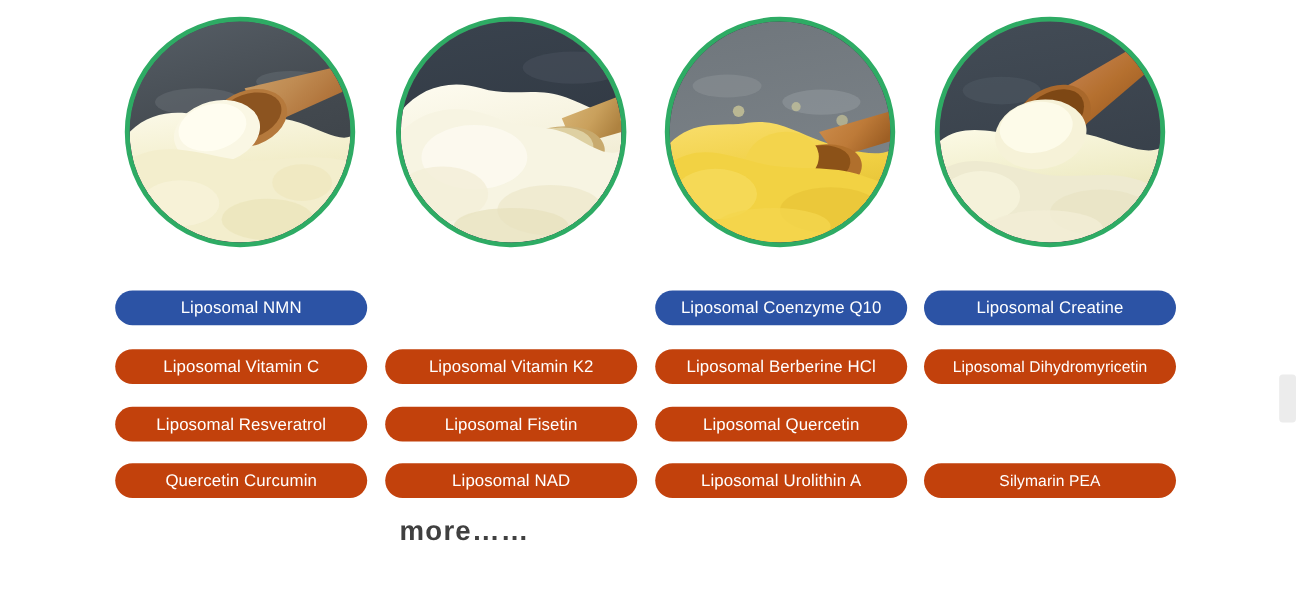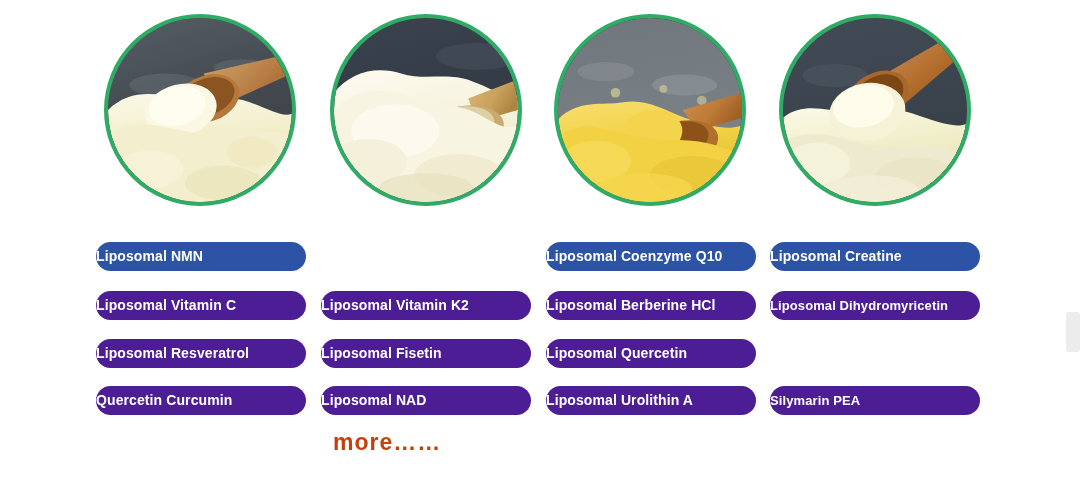--- a/index.html
+++ b/index.html
@@ -73,47 +73,47 @@
   .grid-row.r2 { top: 114px; }
   .grid-row.r3 { top: 161px; }
   .grid-row.r4 { top: 208px; }
 
   .pill {
     position: absolute;
     top: 0;
     height: 29px;
     line-height: 29px;
     border-radius: 15px;
-    text-align: left;
+    text-align: center;
     color: #ffffff;
     font-size: 14px;
-    font-weight: bold;
+    font-weight: normal;
     letter-spacing: 0.1px;
     white-space: nowrap;
     overflow: hidden;
     box-sizing: border-box;
     user-select: none;
   }
   .pill.col0 { left: 96px;  width: 210px; }
   .pill.col1 { left: 321px; width: 210px; }
   .pill.col2 { left: 546px; width: 210px; }
   .pill.col3 { left: 770px; width: 210px; }
 
   .pill.blue  { background: #2c53a5; }
-  .pill.green { background: #4c1d95; }
+  .pill.green { background: #c2410c; }
 
   .pill.small { font-size: 13px; }
 
   .more-text {
     position: absolute;
     left: 333px;
     top: -4px;
     font-size: 23px;
     font-weight: bold;
-    color: #c2410c;
+    color: #404040;
     letter-spacing: 1px;
     white-space: nowrap;
   }
 
   
   .scrollbar-thumb {
     position: absolute;
     right: 0px;
     top: 312px;
     width: 14px;

